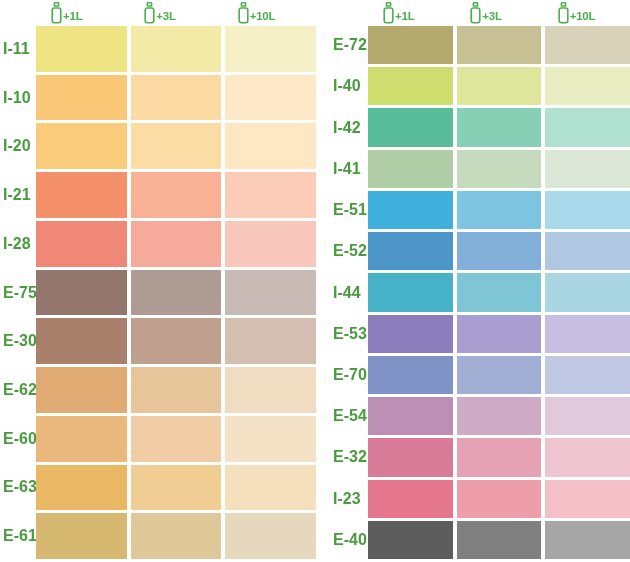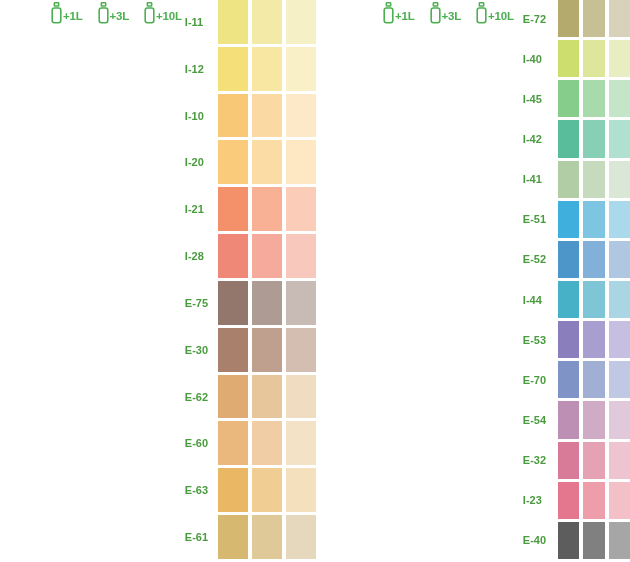--- a/index.html
+++ b/index.html
@@ -11,21 +11,21 @@
   }
   .sheet{
     position:relative;
     width:630px;height:562px;
     display:flex;
     box-sizing:border-box;
   }
   .panel{
     position:relative;
     display:flex;
-    flex-direction:row;
+    flex-direction:column;
   }
   .panel-left{width:316px;}
   .panel-gap{width:8px;}
   .panel-right{width:306px;}
 
   
   .header-row{
     height:26px;
     display:flex;
     align-items:flex-end;
@@ -76,21 +76,21 @@
     align-items:stretch;
     box-sizing:border-box;
     padding-bottom:3px;
   }
   .code{
     flex:0 0 auto;
     display:flex;
     align-items:center;
     justify-content:flex-start;
     color:#4a9b3f;
-    font-size:11px;
+    font-size:16px;
     font-weight:bold;
     letter-spacing:0px;
     white-space:nowrap;
     box-sizing:border-box;
   }
   .panel-left .code{width:36px;padding-left:3px;}
   .panel-right .code{width:44px;padding-left:9px;}
 
   .swatch{
     flex:1 1 0;
@@ -141,26 +141,20 @@
     </div>
 
     <div class="rows" id="left-rows">
         <div class="row">
           <div class="code">I-11</div>
           <div class="swatch" title="#efe484" style="background: rgb(239, 228, 132);"></div>
           <div class="swatch" title="#f2eaa6" style="background: rgb(242, 234, 166);"></div>
           <div class="swatch" title="#f6f0c6" style="background: rgb(246, 240, 198);"></div>
         </div>
         <div class="row">
-          <div class="code">I-12</div>
-          <div class="swatch" title="#f4df78" style="background: rgb(244, 223, 120);"></div>
-          <div class="swatch" title="#f7e7a2" style="background: rgb(247, 231, 162);"></div>
-          <div class="swatch" title="#faf0c8" style="background: rgb(250, 240, 200);"></div>
-        </div>
-        <div class="row">
           <div class="code">I-10</div>
           <div class="swatch" title="#f9c877" style="background: rgb(249, 200, 119);"></div>
           <div class="swatch" title="#fbd9a2" style="background: rgb(251, 217, 162);"></div>
           <div class="swatch" title="#fde8c8" style="background: rgb(253, 232, 200);"></div>
         </div>
         <div class="row">
           <div class="code">I-20</div>
           <div class="swatch" title="#f9cb7b" style="background: rgb(249, 203, 123);"></div>
           <div class="swatch" title="#fbdca4" style="background: rgb(251, 220, 164);"></div>
           <div class="swatch" title="#fee8c4" style="background: rgb(254, 232, 196);"></div>
@@ -261,26 +255,20 @@
           <div class="swatch" title="#c8c095" style="background: rgb(200, 192, 149);"></div>
           <div class="swatch" title="#d8d2bb" style="background: rgb(216, 210, 187);"></div>
         </div>
         <div class="row">
           <div class="code">I-40</div>
           <div class="swatch" title="#cede6e" style="background: rgb(206, 222, 110);"></div>
           <div class="swatch" title="#dde69a" style="background: rgb(221, 230, 154);"></div>
           <div class="swatch" title="#e8edc2" style="background: rgb(232, 237, 194);"></div>
         </div>
         <div class="row">
-          <div class="code">I-45</div>
-          <div class="swatch" title="#86cd8b" style="background: rgb(134, 205, 139);"></div>
-          <div class="swatch" title="#a8daab" style="background: rgb(168, 218, 171);"></div>
-          <div class="swatch" title="#c4e5c7" style="background: rgb(196, 229, 199);"></div>
-        </div>
-        <div class="row">
           <div class="code">I-42</div>
           <div class="swatch" title="#59bd9c" style="background: rgb(89, 189, 156);"></div>
           <div class="swatch" title="#87cfb5" style="background: rgb(135, 207, 181);"></div>
           <div class="swatch" title="#b0e0cf" style="background: rgb(176, 224, 207);"></div>
         </div>
         <div class="row">
           <div class="code">I-41</div>
           <div class="swatch" title="#b0cda6" style="background: rgb(176, 205, 166);"></div>
           <div class="swatch" title="#c6dbbe" style="background: rgb(198, 219, 190);"></div>
           <div class="swatch" title="#dae6d6" style="background: rgb(218, 230, 214);"></div>

